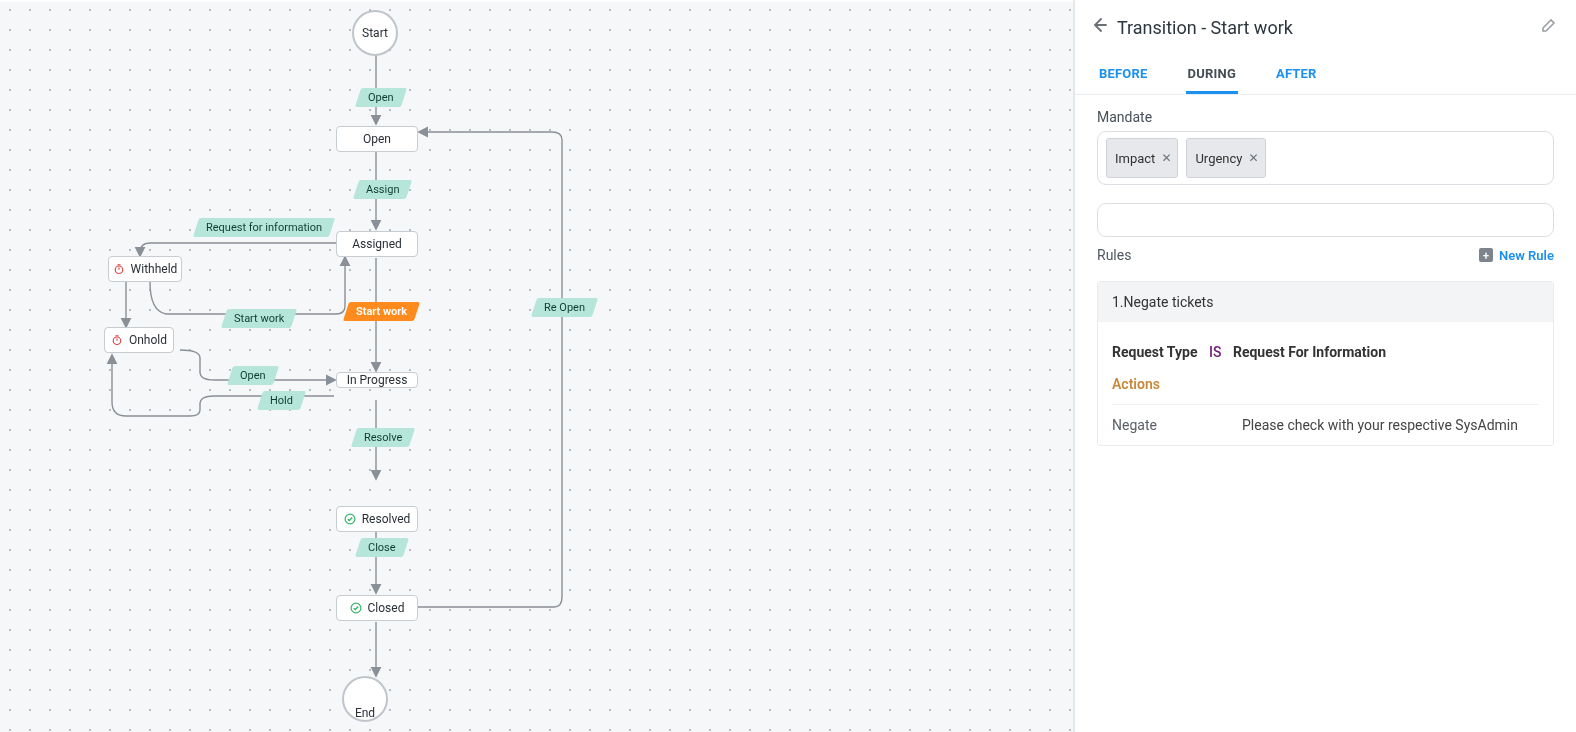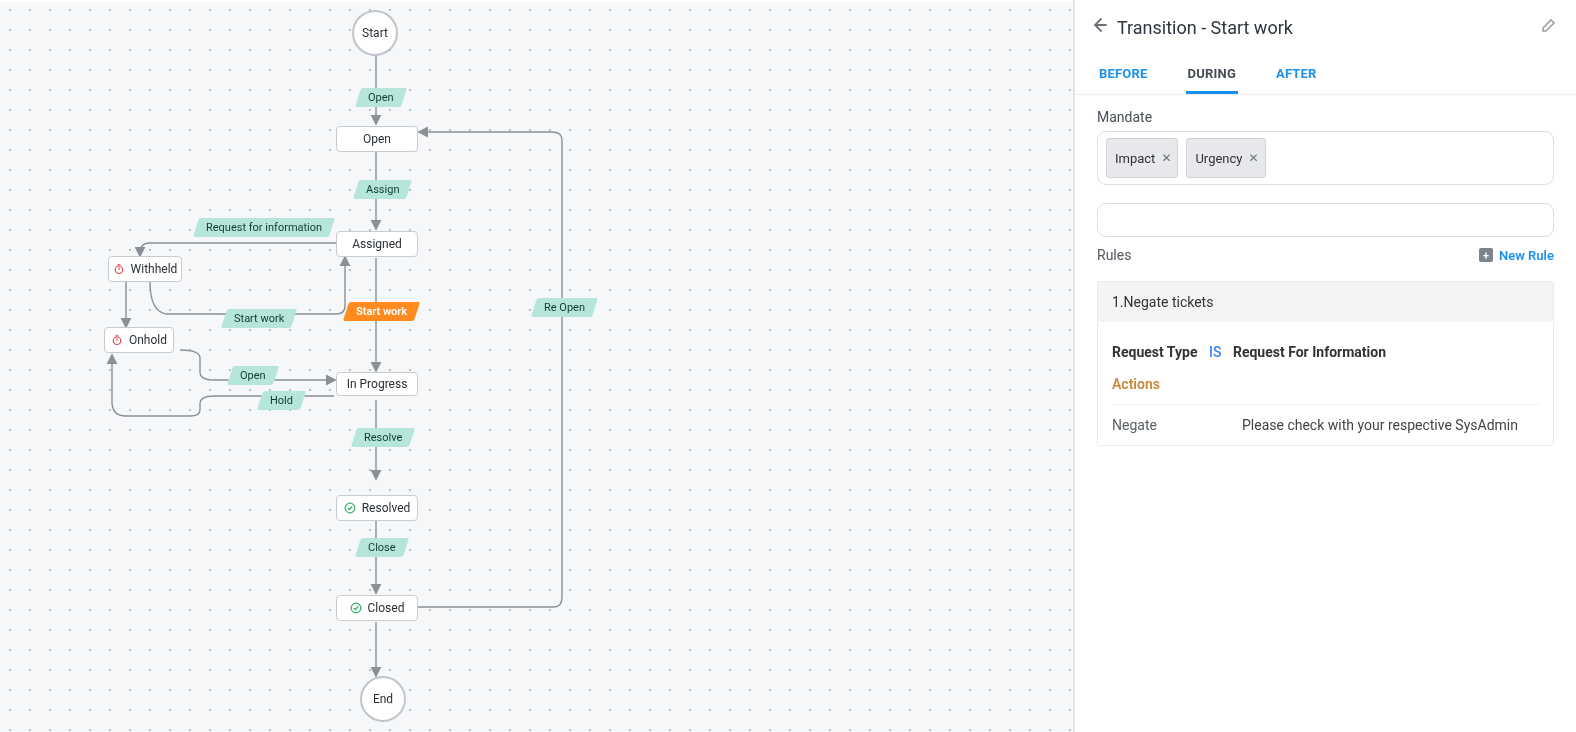--- a/index.html
+++ b/index.html
@@ -88,21 +88,21 @@
   .rules-label{ color:#515861; font-size:14px; }
   .new-rule{ color:#1b90ef; font-size:13px; font-weight:600; display:flex; align-items:center; gap:6px; cursor:pointer;}
   .new-rule .plus{ width:14px;height:14px;background:#7d848c;color:#fff;font-size:11px;display:flex;align-items:center;justify-content:center;border-radius:2px;}
   .rule-card{
     margin:8px 22px 0; border:1px solid #e9ebee; border-radius:3px;
   }
   .rule-head{ background:#f2f4f6; padding:12px 14px; font-size:14px; color:#333; }
   .rule-body{ padding:12px 14px; font-size:14px; }
   .lab-orange{ color:#c9883c; font-weight:600; }
   .crit-row{ margin-top:10px; }
-  .crit-row .is{ color:#3b82f6; margin:0 8px; font-weight:500; }
+  .crit-row .is{ color:#701a75; margin:0 8px; font-weight:500; }
   .crit-row .val{ font-weight:700; }
   .actions-lab{ margin-top:16px; }
   .act-row{ display:flex; margin-top:12px; color:#444; border-top:1px solid #f0f1f3; padding-top:12px;}
   .act-row .aname{ width:130px; color:#595f67; }
 </style>
 </head>
 <body>
 
 <div class="canvas">
 
@@ -131,34 +131,34 @@
       <path d="M334,396 L214,396 Q200,396 200,404 L200,410 Q200,416 190,416 L126,416 Q112,416 112,402 L112,356"></path>
 
       <path d="M418,607 L554,607 Q562,607 562,597 L562,140 Q562,132 552,132 L420,132"></path>
     </g>
   </svg>
 
   <div class="node node-circle" style="left:352px; top:10px; width:46px; height:46px;">
     <span>Start</span>
   </div>
 
-  <div class="node node-circle" style="left:360px; top:676px; width:46px; height:46px;">
+  <div class="node node-circle" style="left:342px; top:676px; width:46px; height:46px;align-items:flex-end;">
     <span>End</span>
   </div>
 
   <div class="node" style="left:336px; top:126px; width:82px; height:26px;">
     <span>Open</span>
   </div>
   <div class="node" style="left:336px; top:231px; width:82px; height:26px;">
     <span>Assigned</span>
   </div>
-  <div class="node" style="left:336px; top:372px; width:82px; height:24px;">
+  <div class="node" style="left:336px; top:372px; width:82px; height:16px;">
     <span>In Progress</span>
   </div>
-  <div class="node" style="left:336px; top:495px; width:82px; height:26px;">
+  <div class="node" style="left:336px; top:506px; width:82px; height:26px;">
     <span class="icon ico-check">
         <svg viewBox="0 0 16 16">
           <circle cx="8" cy="8" r="6.5" fill="none" stroke="#38b36a" stroke-width="1.6"></circle>
           <path d="M5 8.2 L7 10 L11 6" fill="none" stroke="#38b36a" stroke-width="1.8"></path>
         </svg>
       </span>
     <span>Resolved</span>
   </div>
   <div class="node" style="left:336px; top:595px; width:82px; height:26px;">
     <span class="icon ico-check">

